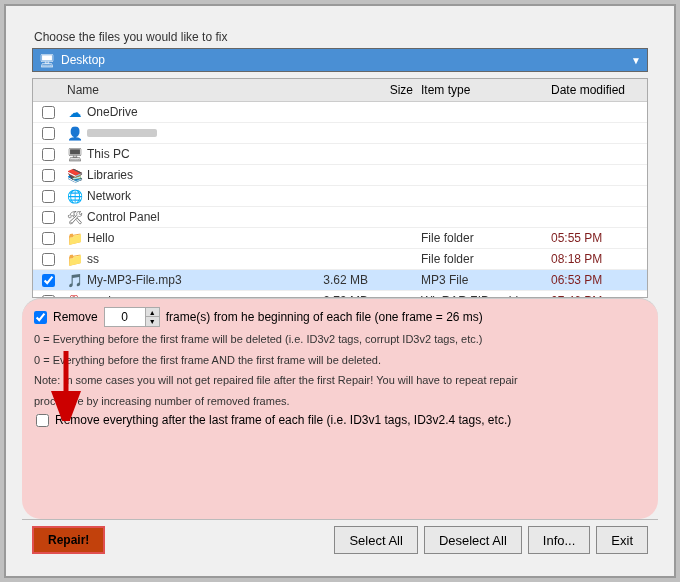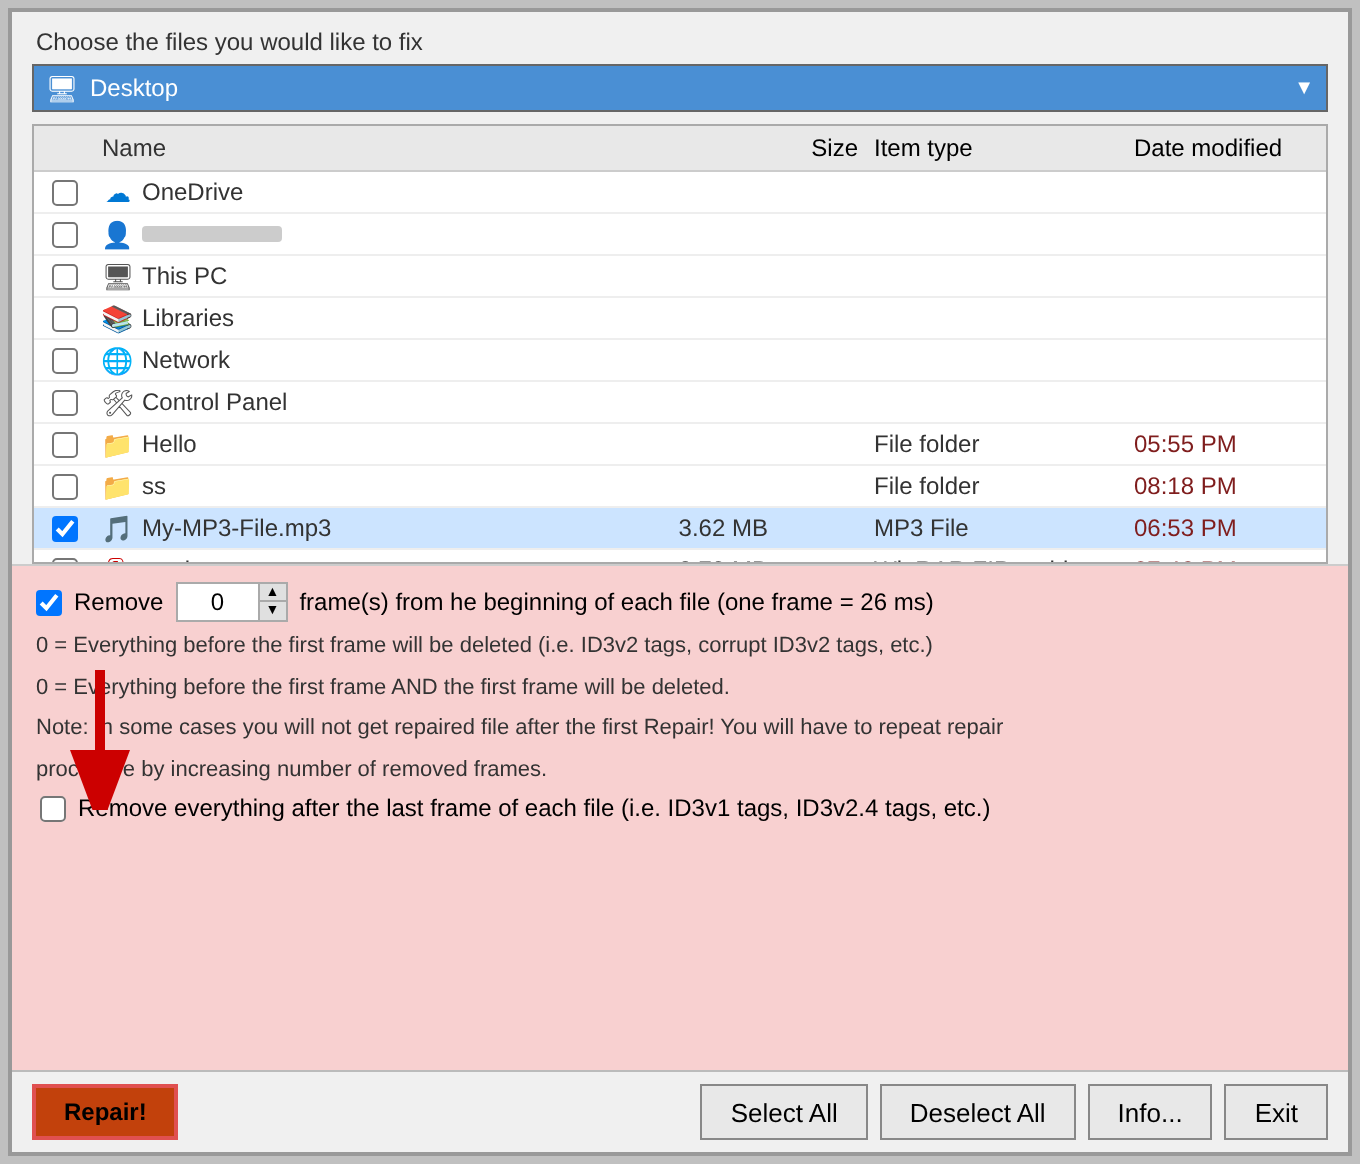--- a/index.html
+++ b/index.html
@@ -1,17 +1,17 @@
 <!DOCTYPE html>
 <html><head>
   <meta charset="utf-8">
   <style>
     * { box-sizing: border-box; margin: 0; padding: 0; font-family: 'Segoe UI', Tahoma, Arial, sans-serif; font-size: 12px; }
     body { background: #c0c0c0; display: flex; justify-content: center; align-items: center; width: 680px; height: 582px; overflow: hidden; }
-    .dialog { background: #f0f0f0; border: 2px solid #999; width: 672px; height: 574px; display: flex; flex-direction: column; padding: 0; }
+    .dialog { background: #f0f0f0; border: 2px solid #999; width: 672px; height: 574px; display: flex; flex-direction: column; padding: 16px; }
     .dialog-title { background: #f0f0f0; padding: 8px 12px 4px 12px; font-size: 12px; color: #333; }
     .location-bar { margin: 0 10px 6px 10px; display: flex; align-items: center; }
     .location-dropdown { flex: 1; background: #4a8fd4; color: white; border: 1px solid #666; padding: 3px 6px; font-size: 13px; display: flex; align-items: center; justify-content: space-between; cursor: pointer; height: 24px; }
     .location-dropdown-arrow { font-size: 10px; }
     .file-list-container { margin: 0 10px; background: white; border: 1px solid #aaa; flex: none; height: 220px; overflow-y: auto; }
     .file-list-header { display: flex; background: #e8e8e8; border-bottom: 1px solid #ccc; padding: 2px 0; }
     .col-check { width: 30px; min-width: 30px; }
     .col-name { flex: 1; padding: 2px 4px; font-weight: normal; color: #333; }
     .col-size { width: 70px; padding: 2px 4px; text-align: right; }
     .col-type { width: 130px; padding: 2px 4px; }
@@ -25,21 +25,21 @@
     .icon { width: 16px; height: 16px; display: inline-flex; align-items: center; justify-content: center; font-size: 13px; flex-shrink: 0; }
     .onedrive-icon { color: #0078d4; }
     .folder-icon { color: #e8c44a; }
     .pc-icon { color: #555; }
     .lib-icon { color: #e8a020; }
     .network-icon { color: #555; }
     .cp-icon { color: #555; }
     .mp3-icon { color: #0078d4; }
     .zip-icon { color: #c00; }
     .gray-bar { display: inline-block; background: #ccc; border-radius: 2px; height: 8px; width: 70px; }
-    .bottom-section { background: #f8d0d0; border-top: 1px solid #ccc; padding: 8px 12px; flex: 1; display: flex; flex-direction: column; justify-content: space-between; }
+    .bottom-section { background: #f8d0d0; border-top: 1px solid #ccc; padding: 8px 12px; flex: 1; display: flex; flex-direction: column; justify-content: space-between; border-radius: 19px; }
     .remove-row { display: flex; align-items: center; gap: 6px; margin-bottom: 4px; }
     .info-text { font-size: 11px; color: #333; line-height: 1.5; margin-bottom: 4px; }
     .remove-last-row { display: flex; align-items: center; gap: 6px; margin-top: 2px; }
     .button-row { display: flex; align-items: center; gap: 6px; padding: 6px 10px; border-top: 1px solid #bbb; background: #f0f0f0; }
     .btn { border: 1px solid #888; background: #e8e8e8; padding: 4px 14px; cursor: pointer; font-size: 13px; height: 28px; }
     .btn-repair { border: 2px solid #e05050; background: #c2410c; font-weight: bold; padding: 4px 14px; cursor: pointer; font-size: 12px; height: 28px; }
     .btn-spacer { flex: 1; }
     input[type="checkbox"] { width: 13px; height: 13px; cursor: pointer; }
     .spinner-wrapper { display: flex; border: 1px solid #aaa; height: 20px; }
     .spinner-wrapper input[type="text"] { width: 40px; border: none; text-align: center; outline: none; padding: 0 2px; }

